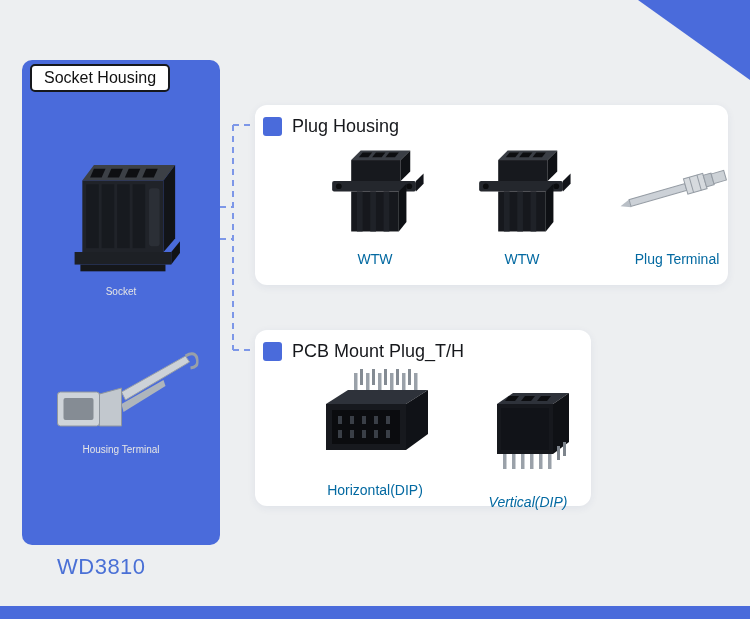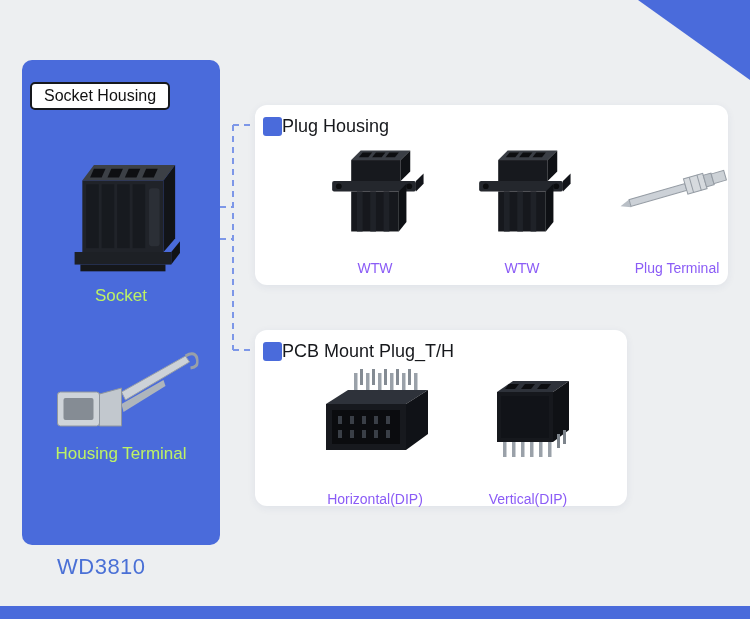--- a/index.html
+++ b/index.html
@@ -17,59 +17,59 @@
   .bottom-bar{
     position:absolute;left:0;right:0;bottom:0;height:13px;
     background:#4a6bdb;
   }
   
   .left-panel{
     position:absolute;left:22px;top:60px;width:198px;height:485px;
     background:#4a6bdb;border-radius:10px;
   }
   .tag{
-    position:absolute;left:8px;top:22px;
+    position:absolute;left:8px;top:4px;
     background:#ffffff;border:2px solid #16181c;border-radius:5px;
     padding:3px 12px;font-size:16px;color:#111;white-space:nowrap;
   }
   .socket-art{position:absolute;top:76px;left:50%;transform:translateX(-50%);}
   .panel-label{
     position:absolute;width:100%;text-align:center;
-    color:#bef264;font-size:17px;
+    color:#e5e5e5;font-size:10px;
   }
   .socket-label{top:226px;}
   .terminal-art{position:absolute;top:282px;left:50%;transform:translateX(-50%);}
   .terminal-label{top:384px;}
   .model-number{
     position:absolute;left:57px;top:554px;
     font-size:22px;color:#4a70d6;font-weight:500;letter-spacing:.5px;
   }
   
   .lines{position:absolute;left:0;top:0;pointer-events:none;}
   
   .card{
     position:absolute;background:#ffffff;border-radius:12px;
     box-shadow:0 2px 8px rgba(40,60,120,.07);
   }
   .card-1{left:255px;top:105px;width:473px;height:180px;}
-  .card-2{left:255px;top:330px;width:372px;height:176px;}
+  .card-2{left:255px;top:330px;width:336px;height:176px;}
   .card-header{
-    position:absolute;left:8px;top:11px;display:flex;align-items:center;
+    position:absolute;left:8px;top:11px;display:flex;align-items:center;gap:10px;
   }
   .bullet-square{
     width:19px;height:19px;border-radius:3px;background:#4a6bdb;flex:0 0 auto;
   }
   .card-title{font-size:18px;color:#16181c;font-weight:500;white-space:nowrap;}
   .item{position:absolute;width:150px;text-align:center;}
-  .item-label{font-size:14px;color:#8b5cf6;margin-top:15px;white-space:nowrap;}
+  .item-label{font-size:14px;color:#0369a1;margin-top:6px;white-space:nowrap;}
   .c1-i0{left:45px;top:36px;}
   .c1-i1{left:192px;top:36px;}
   .c1-i2{left:347px;top:36px;}
   .c2-i0{left:45px;top:34px;}
-  .c2-i1{left:198px;top:34px;}
+  .c2-i1{left:198px;top:46px;font-style:italic;}
 </style>
 </head>
 <body>
 
 <div class="stage">
 
   <div class="corner-tri"></div>
   <div class="bottom-bar"></div>
 
   <svg class="lines" width="750" height="619" viewBox="0 0 750 619">

